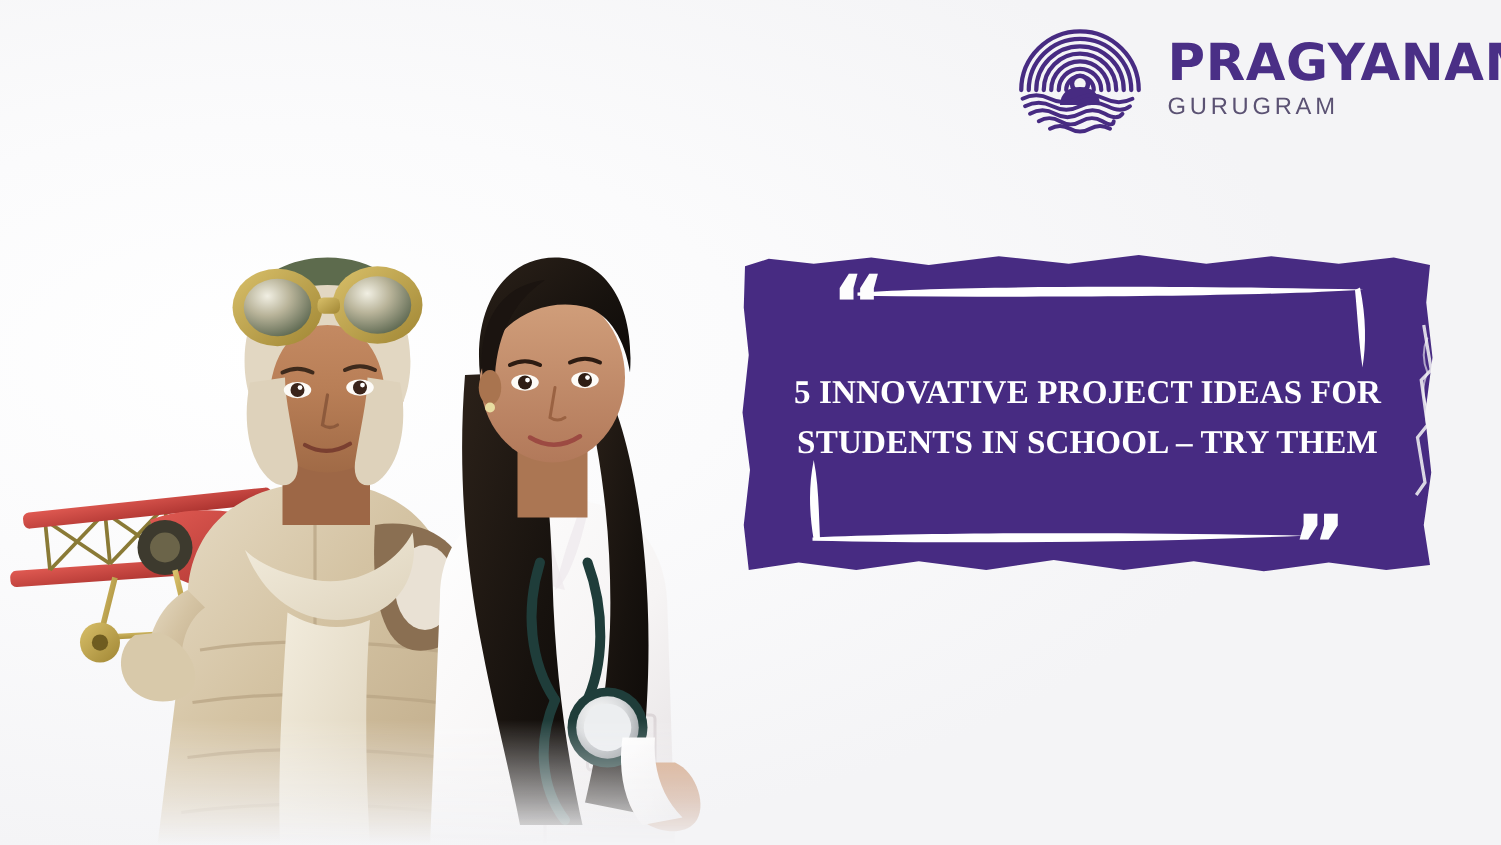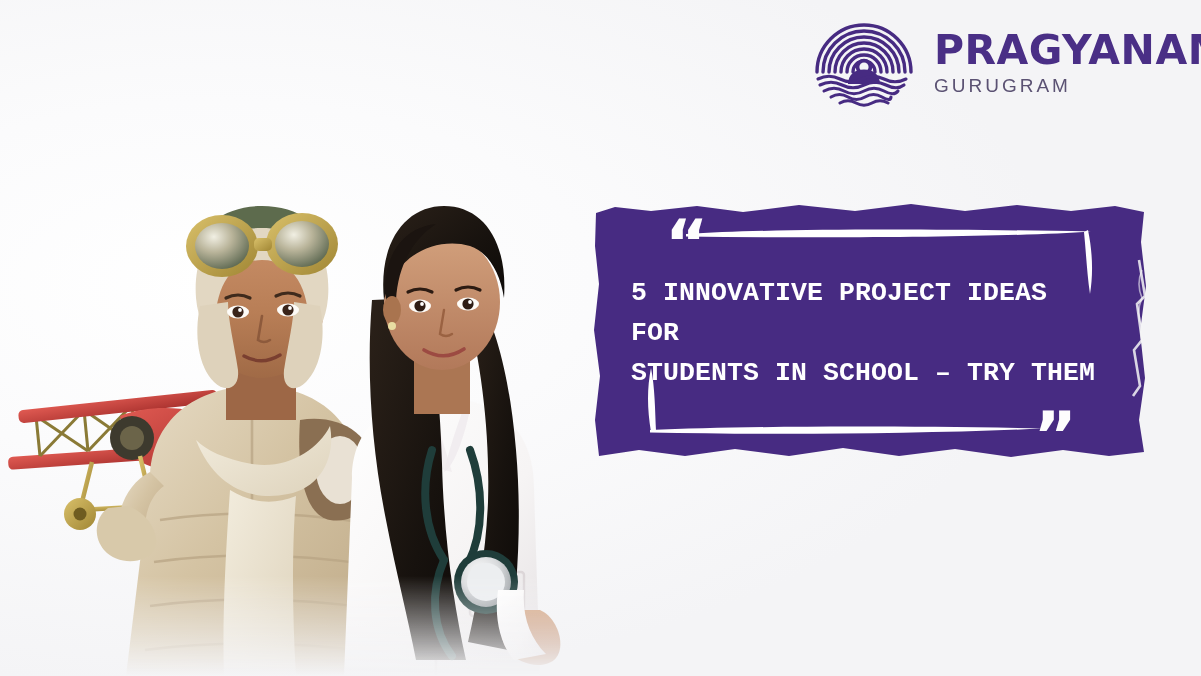--- a/index.html
+++ b/index.html
@@ -53,26 +53,26 @@
   }
   #quote-bg { position:absolute; inset:0; width:100%; height:100%; }
   #quote-inner {
     position:absolute; inset:0;
     display:flex; flex-direction:column; justify-content:center;
     padding:0 38px;
   }
   #headline {
     position:relative;
     color:#ffffff;
-    font-family:Liberation Mono, monospace;
+    font-family:Liberation Serif, serif;
     font-weight:bold;
     font-size:26.5px;
     line-height:1.52;
     letter-spacing:0.1px;
-    text-align:left;
+    text-align:center;
     margin-top:4px;
     white-space:pre-line;
   }
   #frame-svg { position:absolute; inset:0; width:100%; height:100%; pointer-events:none; }
   .qmark {
     position:absolute; color:#fdfdfd;
     font-family:"DejaVu Sans", sans-serif;
     font-weight:bold; font-size:66px; line-height:1;
     letter-spacing:-2px;
   }

